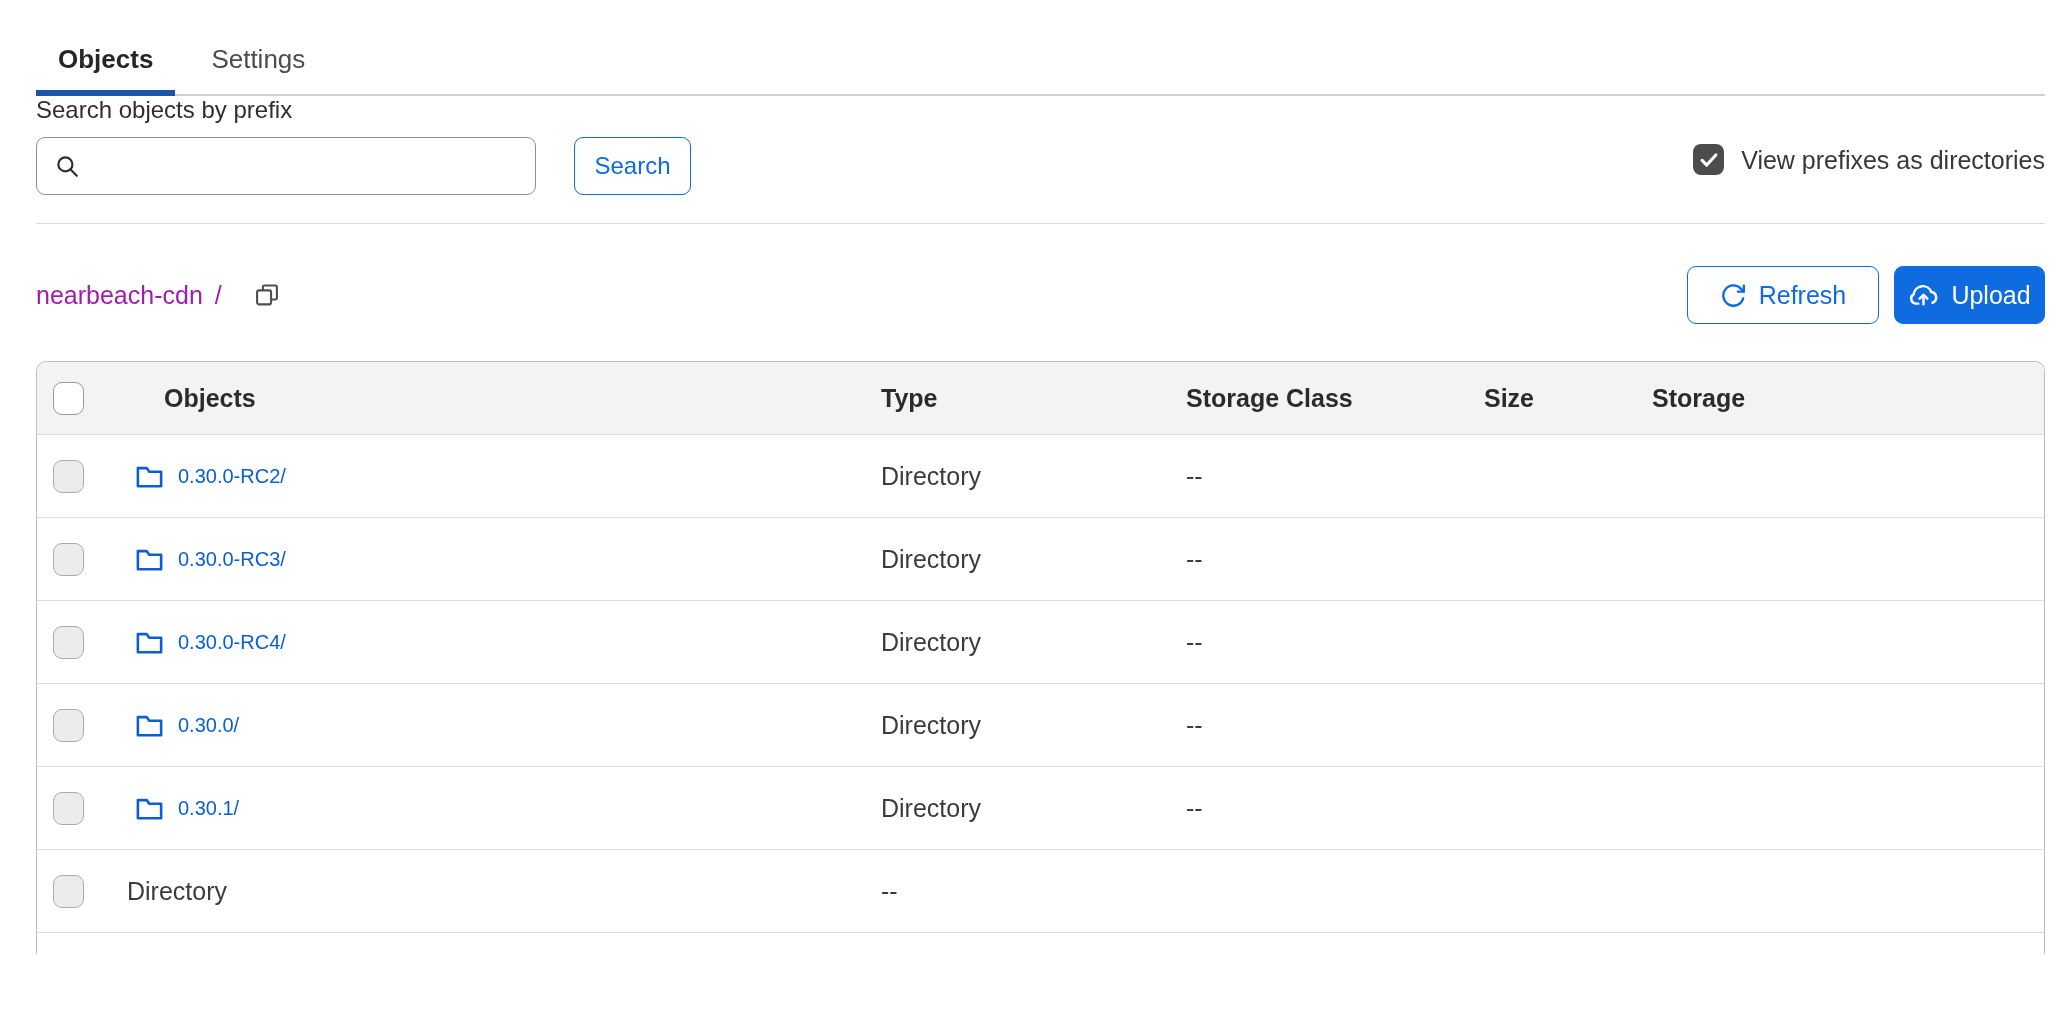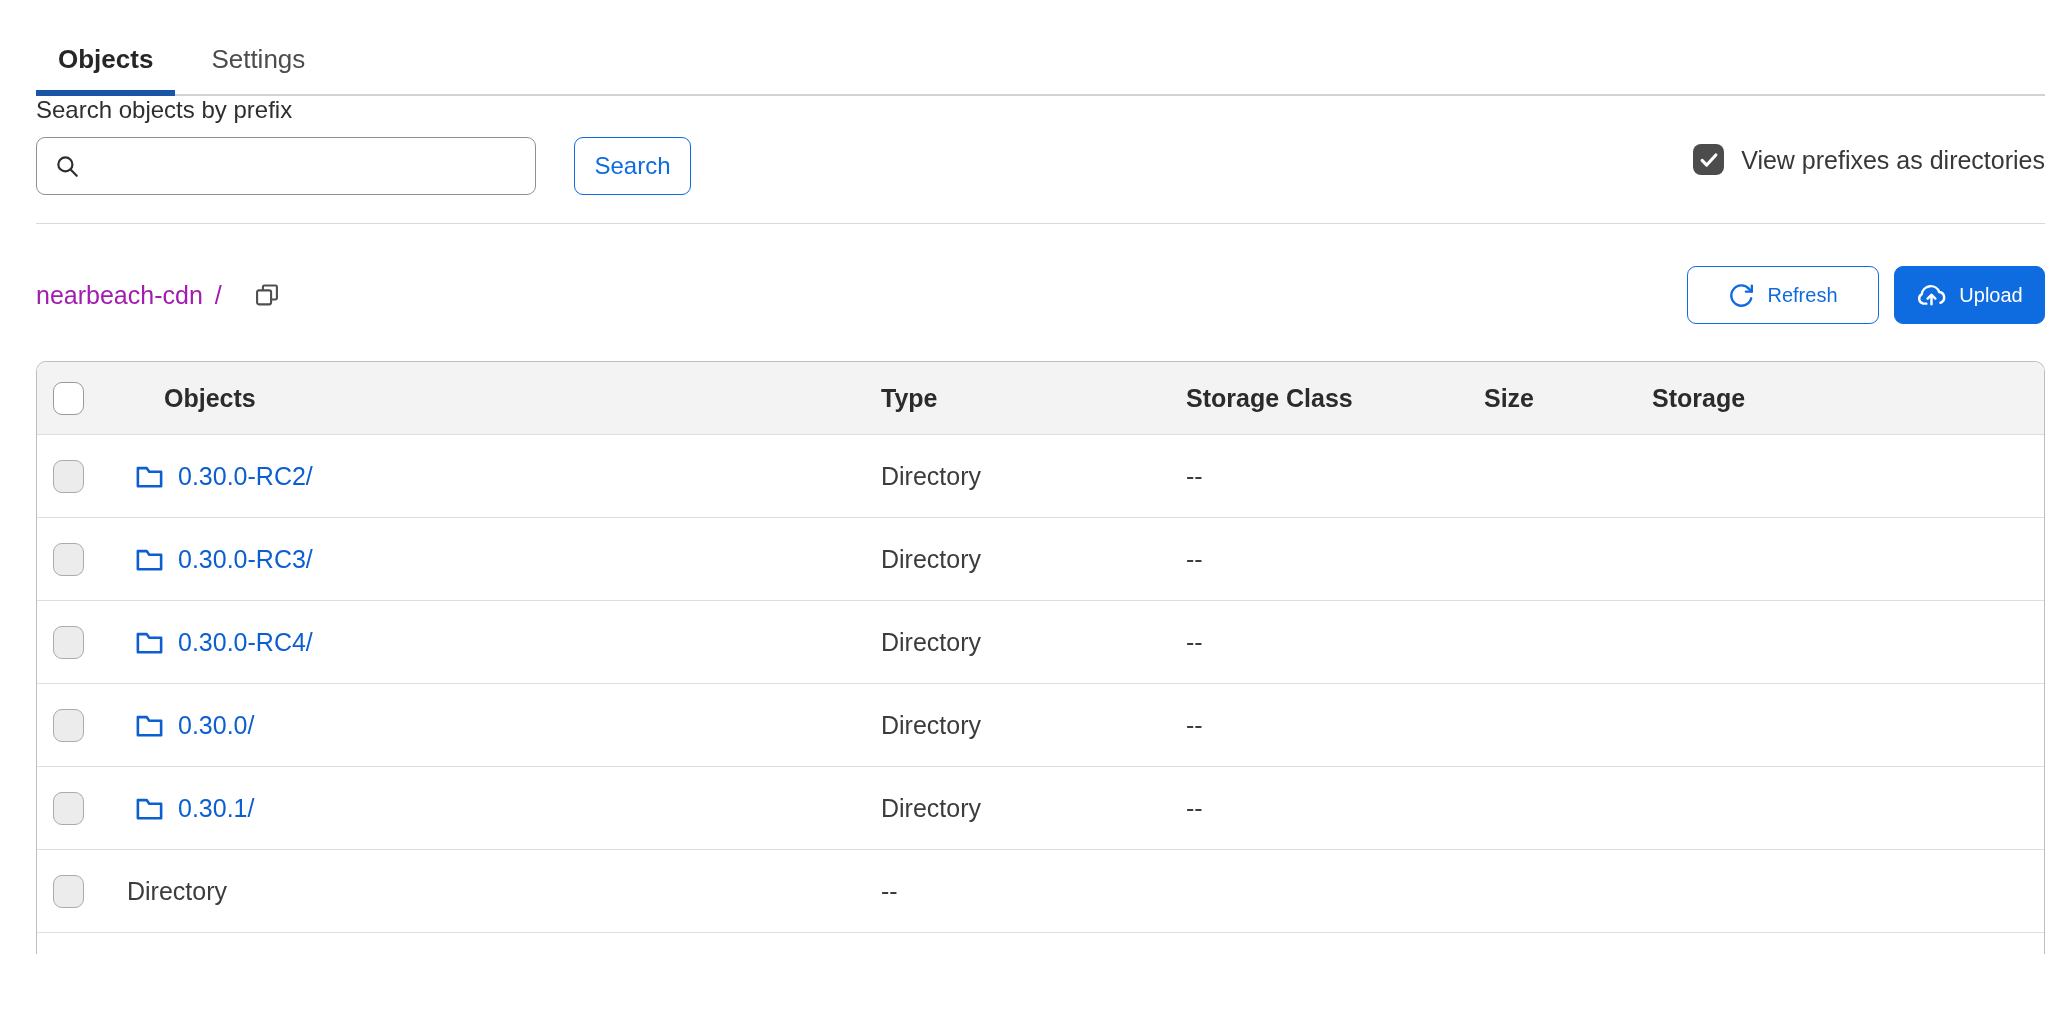--- a/index.html
+++ b/index.html
@@ -125,21 +125,21 @@
     width: 30px; height: 30px;
     cursor: pointer;
     display: flex; align-items: center; justify-content: center;
     background: none; border: none; padding: 0;
   }
   .actions { display: flex; align-items: center; }
   .btn {
     height: 58px;
     display: flex; align-items: center; justify-content: center;
     border-radius: 9px;
-    font-size: 20px;
+    font-size: 25px;
     font-family: inherit;
     cursor: pointer;
     padding: 0 28px;
   }
   .btn .btn-icon { margin-right: 12px; display: flex; }
   .btn-refresh {
     width: 192px;
     background: #ffffff;
     border: 1.5px solid #0f6be0;
     color: #0f6be0;
@@ -188,21 +188,21 @@
     background: #ececec;
     cursor: pointer;
   }
   .t-head .row-checkbox { background: #ffffff; border-color: #9a9a9a; }
   .cell-objects { display: flex; align-items: center; padding-left: 7px; }
   .folder-icon { width: 31px; height: 31px; flex: none; }
   .obj-link {
     margin-left: 13px;
     color: #0c5fd0;
     text-decoration: none;
-    font-size: 25px;
+    font-size: 20px;
     cursor: pointer;
   }
   .cell-type, .cell-storage { color: #3c3c3c; }
 </style>
 </head>
 <body>
 
 <div class="page">
 
   <div class="tab-bar">

